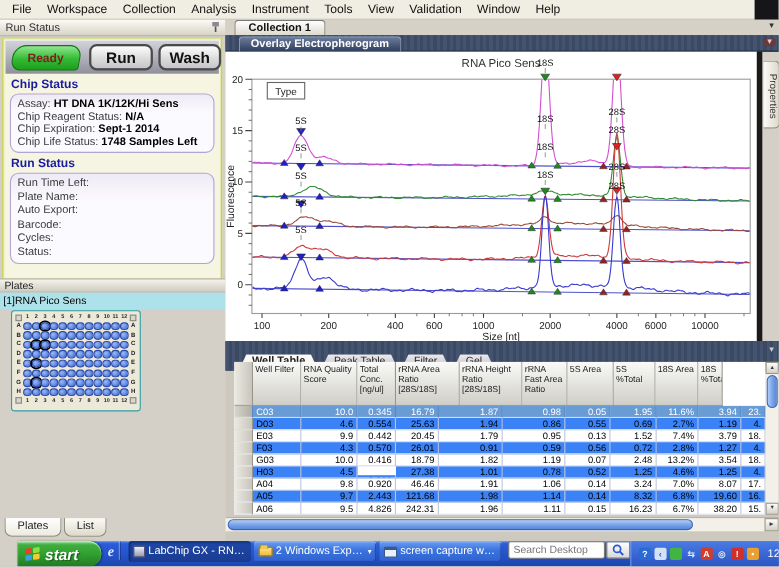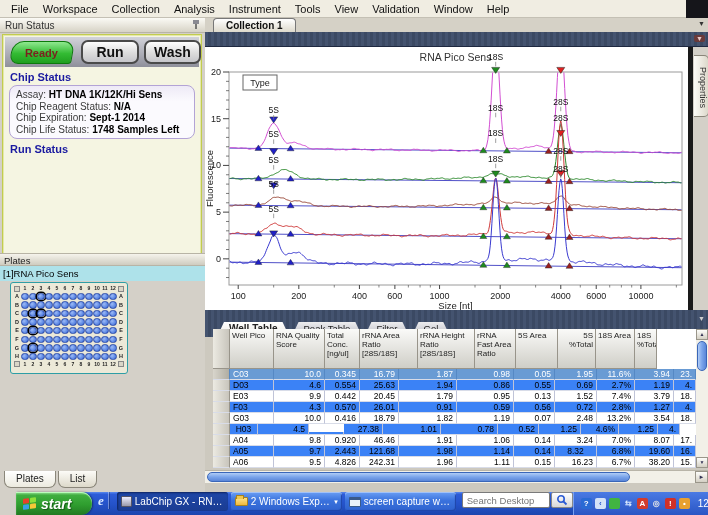--- a/index.html
+++ b/index.html
@@ -143,20 +143,28 @@
       </div>
       <div style="height:32px"></div>
       <div class="sec-heading">Chip Status</div>
       <div class="info-box" id="chip-box">
           <div class="info-line"><span class="lbl">Assay: </span><span class="val">HT DNA 1K/12K/Hi Sens</span></div>
           <div class="info-line"><span class="lbl">Chip Reagent Status: </span><span class="val">N/A</span></div>
           <div class="info-line"><span class="lbl">Chip Expiration: </span><span class="val">Sept-1 2014</span></div>
           <div class="info-line"><span class="lbl">Chip Life Status: </span><span class="val">1748 Samples Left</span></div>
         </div>
       <div class="sec-heading">Run Status</div>
+      <div class="info-box" id="run-box">
+          <div class="info-line" style="line-height: 12.5px;"><span class="lbl">Run Time Left:</span></div>
+          <div class="info-line" style="line-height: 12.5px;"><span class="lbl">Plate Name:</span></div>
+          <div class="info-line" style="line-height: 12.5px;"><span class="lbl">Auto Export:</span></div>
+          <div class="info-line" style="line-height: 12.5px;"><span class="lbl">Barcode:</span></div>
+          <div class="info-line" style="line-height: 12.5px;"><span class="lbl">Cycles:</span></div>
+          <div class="info-line" style="line-height: 12.5px;"><span class="lbl">Status:</span></div>
+        </div>
     </div>
     <div class="abs plates-header">Plates</div>
     <div class="abs plate-sel">[1]RNA Pico Sens</div>
     <div class="abs plate-widget" id="plate-widget">
         <span class="corner"></span>
         <span class="pnum">1</span>
         <span class="pnum">2</span>
         <span class="pnum">3</span>
         <span class="pnum">4</span>
         <span class="pnum">5</span>
@@ -300,20 +308,21 @@
         <span class="btab">List</span>
       </div>
   </div>
 
   <div class="abs main-area">
     <div class="abs collection-row">
       <div class="collection-tab">Collection 1</div>
       <span class="row-arrow">▼</span>
     </div>
     <div class="abs view-bar">
+      <div class="view-tab">Overlay Electropherogram</div>
       <span class="view-arrow">▼</span>
     </div>
     <div class="abs chart-panel">
       <svg id="chart-svg" width="483" height="263">
           <text x="250.5" y="14" text-anchor="middle" font-size="10.5" fill="#333">RNA Pico Sens</text>
           <rect x="24" y="25" width="453" height="213" fill="#fff" stroke="#9a9a9a"></rect>
           <line x1="21" y1="230.52631578947367" x2="24" y2="230.52631578947367" stroke="#444" stroke-width="0.7"></line>
           <line x1="21" y1="221.18421052631578" x2="24" y2="221.18421052631578" stroke="#444" stroke-width="0.7"></line>
           <line x1="18" y1="211.8421052631579" x2="24" y2="211.8421052631579" stroke="#444" stroke-width="1"></line>
           <line x1="21" y1="202.49999999999997" x2="24" y2="202.49999999999997" stroke="#444" stroke-width="0.7"></line>
@@ -469,28 +478,28 @@
       <div class="table-tabbar" id="table-tabs-bar">
           <span class="ttab active">Well Table</span>
           <span class="ttab">Peak Table</span>
           <span class="ttab">Filter</span>
           <span class="ttab">Gel</span>
         </div>
       <span class="tabbar-arrow">▼</span>
       <div class="grid-zone" id="grid">
           <div class="gh">
             <span class="gh-cell rowhdr" style="width: 17px;"></span>
-            <span class="gh-cell" style="width: 44px;">Well Pico</span>
+            <span class="gh-cell" style="width: 44px;">Well Filter</span>
             <span class="gh-cell" style="width: 51px;">RNA Quality Score</span>
             <span class="gh-cell" style="width: 35px;">Total Conc. [ng/ul]</span>
             <span class="gh-cell" style="width: 58px;">rRNA Area Ratio [28S/18S]</span>
             <span class="gh-cell" style="width: 57px;">rRNA Height Ratio [28S/18S]</span>
             <span class="gh-cell" style="width: 41px;">rRNA Fast Area Ratio</span>
             <span class="gh-cell" style="width: 42px;">5S Area</span>
-            <span class="gh-cell" style="width: 38px; text-align: right;">5S %Total</span>
+            <span class="gh-cell" style="width: 38px;">5S %Total</span>
             <span class="gh-cell" style="width: 39px;">18S Area</span>
             <span class="gh-cell" style="width: 22px;">18S %Tota</span>
           </div>
           <div class="gr sel">
             <span class="gc rowhdr" style="width: 17px;"></span>
             <span class="gc" style="width: 44px;">C03</span>
             <span class="gc num" style="width: 51px;">10.0</span>
             <span class="gc num" style="width: 35px;">0.345</span>
             <span class="gc num" style="width: 39px;">16.79</span>
             <span class="gc num" style="width: 58px;">1.87</span>
@@ -552,21 +561,21 @@
             <span class="gc num" style="width: 58px;">1.82</span>
             <span class="gc num" style="width: 57px;">1.19</span>
             <span class="gc num" style="width: 41px;">0.07</span>
             <span class="gc num" style="width: 42px;">2.48</span>
             <span class="gc num" style="width: 38px;">13.2%</span>
             <span class="gc num" style="width: 39px;">3.54</span>
             <span class="gc num" style="width: 22px;">18.</span>
           </div>
           <div class="gr alt">
             <span class="gc rowhdr" style="width: 17px;"></span>
-            <span class="gc" style="width: 28px; text-align: center;">H03</span>
+            <span class="gc" style="width: 44px;">H03</span>
             <span class="gc num" style="width: 51px;">4.5</span>
             <span class="gc num" style="width: 35px; margin-top: 8px;">0.628</span>
             <span class="gc num" style="width: 39px;">27.38</span>
             <span class="gc num" style="width: 58px;">1.01</span>
             <span class="gc num" style="width: 57px;">0.78</span>
             <span class="gc num" style="width: 41px;">0.52</span>
             <span class="gc num" style="width: 42px;">1.25</span>
             <span class="gc num" style="width: 38px;">4.6%</span>
             <span class="gc num" style="width: 39px;">1.25</span>
             <span class="gc num" style="width: 22px;">4.</span>
@@ -587,21 +596,21 @@
           </div>
           <div class="gr alt">
             <span class="gc rowhdr" style="width: 17px;"></span>
             <span class="gc" style="width: 44px;">A05</span>
             <span class="gc num" style="width: 51px;">9.7</span>
             <span class="gc num" style="width: 35px;">2.443</span>
             <span class="gc num" style="width: 39px;">121.68</span>
             <span class="gc num" style="width: 58px;">1.98</span>
             <span class="gc num" style="width: 57px;">1.14</span>
             <span class="gc num" style="width: 41px;">0.14</span>
-            <span class="gc num" style="width: 42px; text-align: center;">8.32</span>
+            <span class="gc num" style="width: 42px;">8.32</span>
             <span class="gc num" style="width: 38px;">6.8%</span>
             <span class="gc num" style="width: 39px;">19.60</span>
             <span class="gc num" style="width: 22px;">16.</span>
           </div>
           <div class="gr">
             <span class="gc rowhdr" style="width: 17px;"></span>
             <span class="gc" style="width: 44px;">A06</span>
             <span class="gc num" style="width: 51px;">9.5</span>
             <span class="gc num" style="width: 35px;">4.826</span>
             <span class="gc num" style="width: 39px;">242.31</span>

